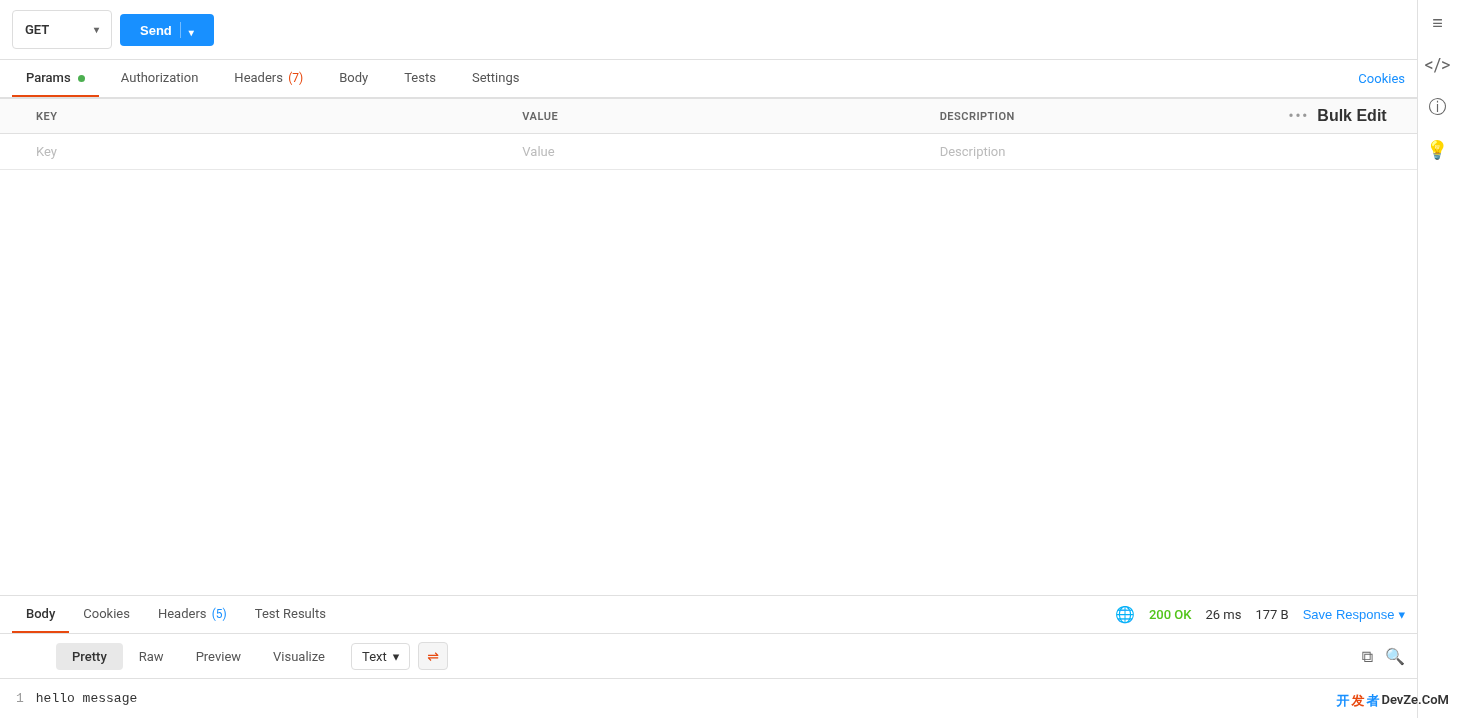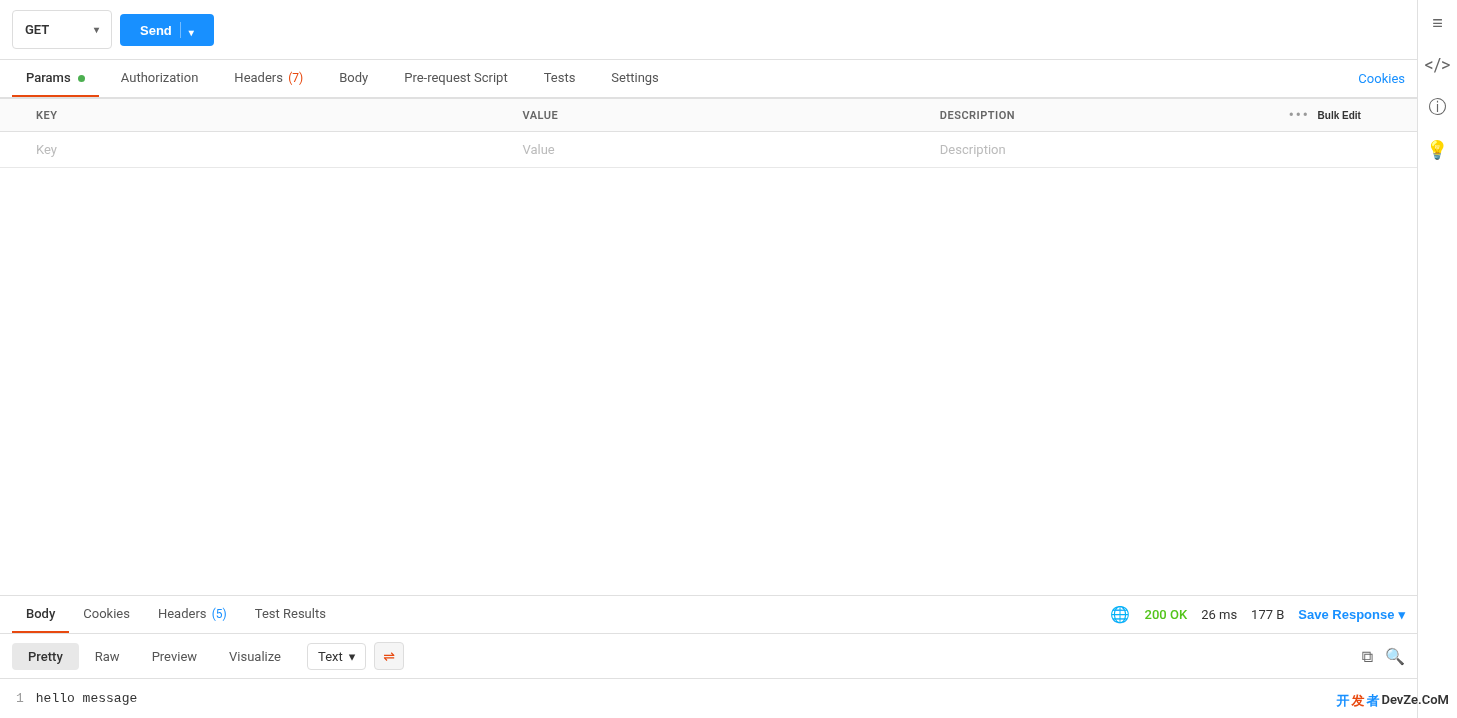--- a/index.html
+++ b/index.html
@@ -211,21 +211,21 @@
 
     .more-dots {
       color: #999;
       font-size: 14px;
       cursor: pointer;
       letter-spacing: 2px;
     }
 
     .bulk-edit-btn {
       font-weight: 600;
-      font-size: 10px;
+      font-size: 16px;
       color: #333;
       cursor: pointer;
       background: none;
       border: none;
     }
 
     .empty-space {
       flex: 1;
     }
 
@@ -276,21 +276,21 @@
 
     .save-response-btn {
       color: #1890ff;
       font-size: 13px;
       cursor: pointer;
       display: flex;
       align-items: center;
       gap: 4px;
       background: none;
       border: none;
-      font-weight: 700;
+      font-weight: 400;
     }
 
     
     .format-bar {
       display: flex;
       align-items: center;
       padding: 8px 12px;
       border-bottom: 1px solid #e0e0e0;
       gap: 0;
     }
@@ -300,20 +300,21 @@
       cursor: pointer;
       font-size: 13px;
       color: #555;
       border-radius: 4px;
     }
 
     .format-tab.active {
       background: #e8e8e8;
       color: #333;
       font-weight: 500;
+      margin-left: 44px;
     }
 
     .format-select {
       display: flex;
       align-items: flex-end;
       gap: 6px;
       padding: 5px 10px;
       border: 1px solid #ddd;
       border-radius: 4px;
       font-size: 13px;
@@ -424,23 +425,20 @@
     </div>
     <div class="tab">
       <span>Authorization</span>
     </div>
     <div class="tab">
       <span>Headers</span>
       <span class="badge">(7)</span>
     </div>
     <div class="tab">
       <span>Body</span>
-    </div>
-    <div class="tab">
-      <span>Pre-request Script</span>
     </div>
     <div class="tab">
       <span>Tests</span>
     </div>
     <div class="tab">
       <span>Settings</span>
     </div>
     <div class="cookies-tab">
       <span>Cookies</span>
     </div>

